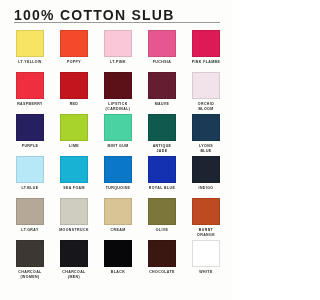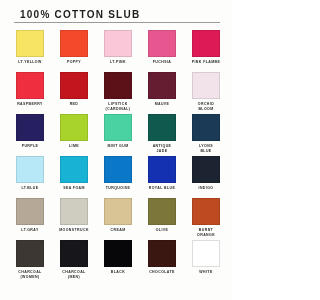--- a/index.html
+++ b/index.html
@@ -22,27 +22,26 @@
     background: #fdfdfb;
     box-sizing: border-box;
     padding: 10px 8px 4px 8px;
   }
 
   
   .header {
     padding-left: 6px;
   }
   .card-title {
-    font-size: 10px;
+    font-size: 14px;
     font-weight: bold;
     letter-spacing: 1.25px;
     color: #1d1d1d;
     white-space: nowrap;
     line-height: 10px;
-    margin-left: 6px;
   }
   .title-rule {
     margin-top: 2px;
     margin-right: 4px;
     height: 1px;
     background: #9a9a9a;
   }
 
   
   .grid {

